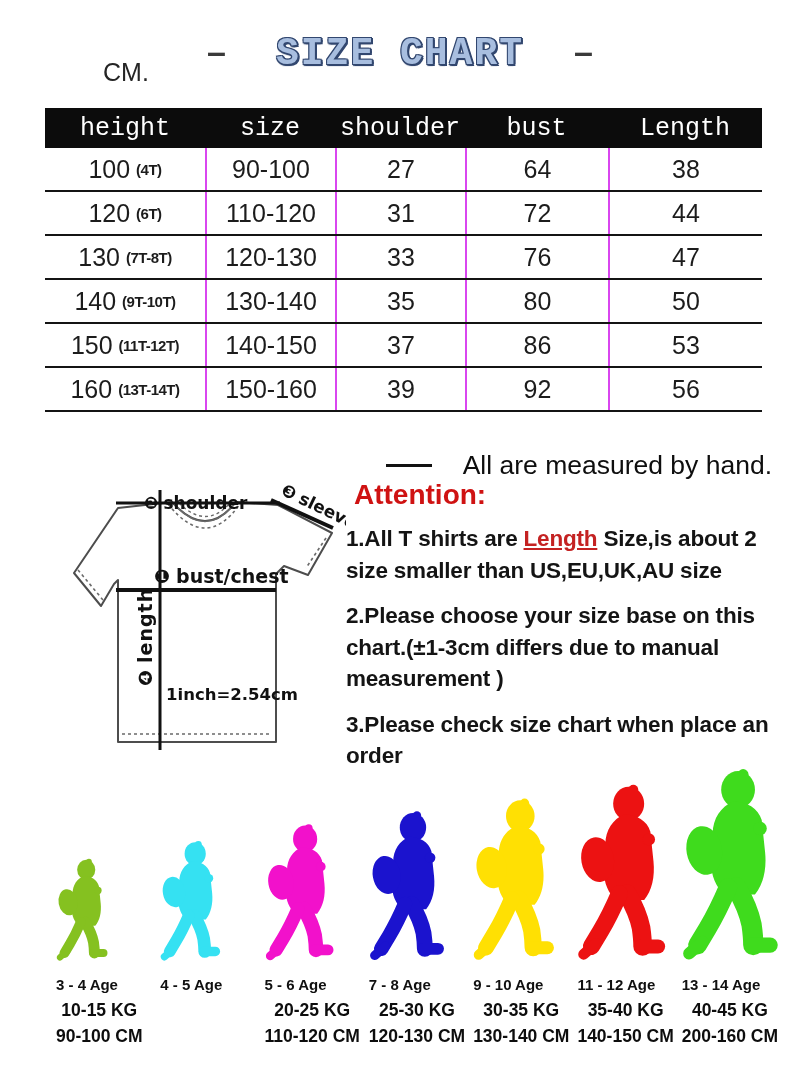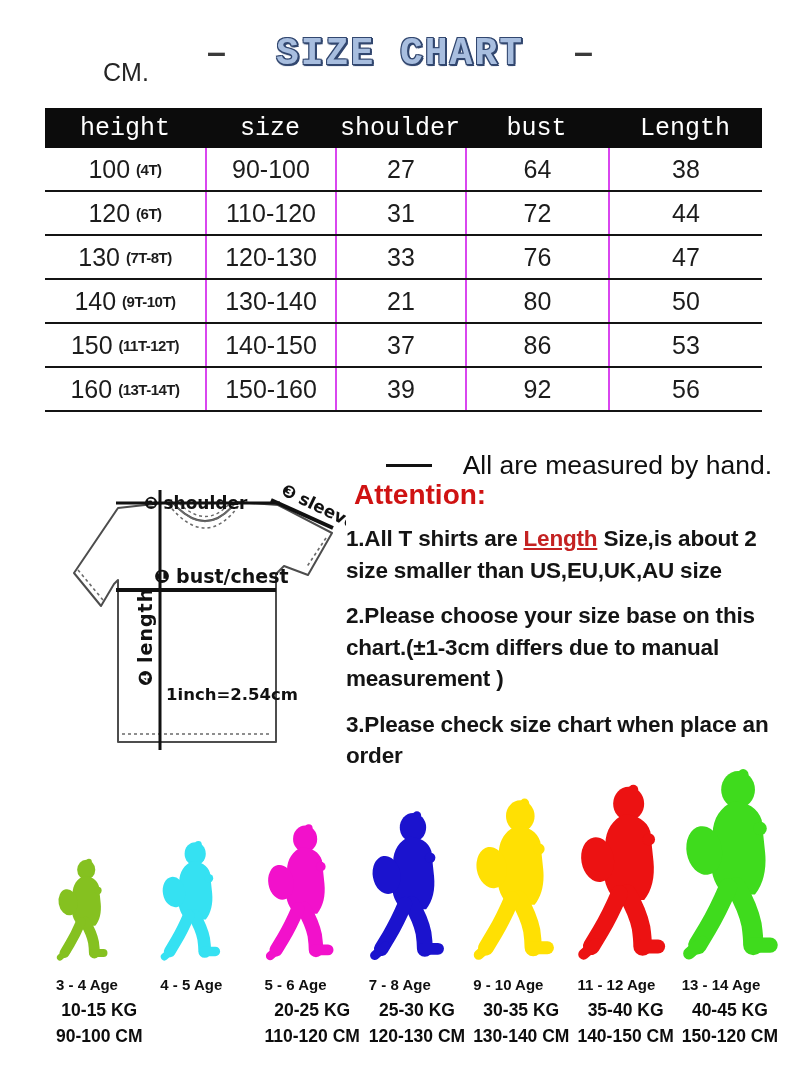--- a/index.html
+++ b/index.html
@@ -96,21 +96,21 @@
           <div class="td c2">33</div>
           <div class="td c3">76</div>
           <div class="td c4">47</div>
         </div>
         <div class="tr">
           <div class="td c0">
             <span class="num">140</span>
             <span class="tag">(9T-10T)</span>
           </div>
           <div class="td c1">130-140</div>
-          <div class="td c2">21</div>
+          <div class="td c2">35</div>
           <div class="td c3">80</div>
           <div class="td c4">50</div>
         </div>
         <div class="tr">
           <div class="td c0">
             <span class="num">150</span>
             <span class="tag">(11T-12T)</span>
           </div>
           <div class="td c1">140-150</div>
           <div class="td c2">37</div>
@@ -245,21 +245,21 @@
       </div>
       <div class="fig-col">
         <div class="fig-box">
           <svg width="102" height="196" viewBox="0 0 60 116" fill="#3FDB1D" style="color:#3FDB1D">
             <use href="#kid"></use>
           </svg>
         </div>
         <div class="age-label">13 - 14 Age</div>
         <div class="wh">
           <div>40-45 KG</div>
-          <div>150-120 CM</div>
+          <div>200-160 CM</div>
         </div>
       </div>
     </div>
 
   <svg class="svg-defs" aria-hidden="true">
     <symbol id="kid" viewBox="0 0 60 116">
       <circle cx="36" cy="5" r="3.2"></circle>
       <ellipse cx="33" cy="14" rx="10" ry="11"></ellipse>
       <path d="M30 21 C23 24 18 31 18 40 L17 57 C17 65 20 72 25 76 L43 76 C48 70 50 61 49 51 L47 32 C45 25 38 21 30 21 Z"></path>
       <ellipse cx="13" cy="50" rx="10.5" ry="14.5" transform="rotate(-10 13 50)"></ellipse>

